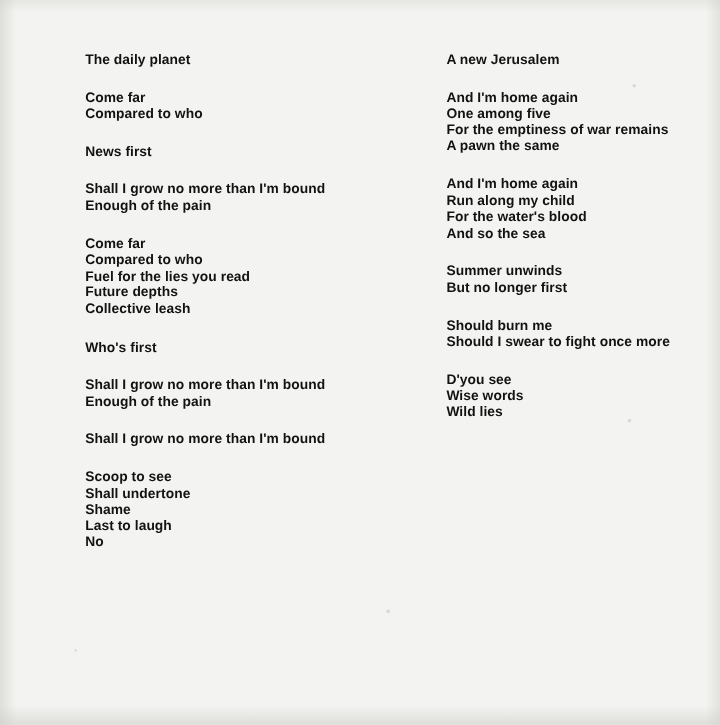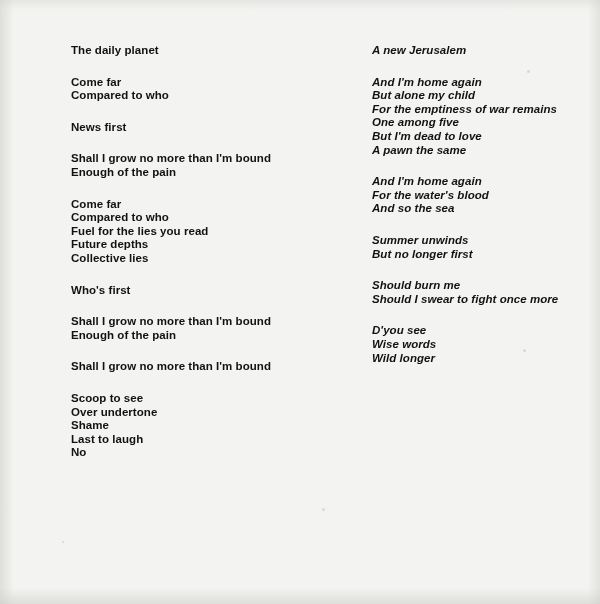--- a/index.html
+++ b/index.html
@@ -44,21 +44,20 @@
   .col {
     box-sizing: border-box;
   }
   .col-left {
     width: 286px;
     padding-left: 71px;
   }
   .col-right {
     width: 314px;
     padding-left: 86px;
-    font-style: italic;
   }
   .stanza {
     margin: 0 0 18px 0;
   }
   .line {
     font-size: 11.5px;
     font-weight: bold;
     color: #121212;
     line-height: 13.6px;
     letter-spacing: 0.05px;
@@ -101,79 +100,78 @@
       <div class="stanza">
         <div class="line">Shall I grow no more than I'm bound</div>
         <div class="line">Enough of the pain</div>
       </div>
 
       <div class="stanza">
         <div class="line">Come far</div>
         <div class="line">Compared to who</div>
         <div class="line">Fuel for the lies you read</div>
         <div class="line">Future depths</div>
-        <div class="line">Collective lies</div>
+        <div class="line">Collective leash</div>
       </div>
 
       <div class="stanza">
         <div class="line">Who's first</div>
       </div>
 
       <div class="stanza">
         <div class="line">Shall I grow no more than I'm bound</div>
         <div class="line">Enough of the pain</div>
       </div>
 
 
       <div class="stanza">
         <div class="line">Shall I grow no more than I'm bound</div>
       </div>
 
       <div class="stanza">
         <div class="line">Scoop to see</div>
-        <div class="line">Over undertone</div>
+        <div class="line">Shall undertone</div>
         <div class="line">Shame</div>
         <div class="line">Last to laugh</div>
         <div class="line">No</div>
       </div>
 
     </div>
 
     <div class="col col-right">
 
       <div class="stanza">
         <div class="line">A new Jerusalem</div>
       </div>
 
       <div class="stanza">
         <div class="line">And I'm home again</div>
-        <div class="line">But alone my child</div>
+        <div class="line">One among five</div>
         <div class="line">For the emptiness of war remains</div>
-        <div class="line">One among five</div>
-        <div class="line">But I'm dead to love</div>
         <div class="line">A pawn the same</div>
       </div>
 
       <div class="stanza">
         <div class="line">And I'm home again</div>
+        <div class="line">Run along my child</div>
         <div class="line">For the water's blood</div>
         <div class="line">And so the sea</div>
       </div>
 
       <div class="stanza">
         <div class="line">Summer unwinds</div>
         <div class="line">But no longer first</div>
       </div>
 
       <div class="stanza">
         <div class="line">Should burn me</div>
         <div class="line">Should I swear to fight once more</div>
       </div>
 
       <div class="stanza">
         <div class="line">D'you see</div>
         <div class="line">Wise words</div>
-        <div class="line">Wild longer</div>
+        <div class="line">Wild lies</div>
       </div>
 
     </div>
   </div>
 </div>
 
 </body></html>

